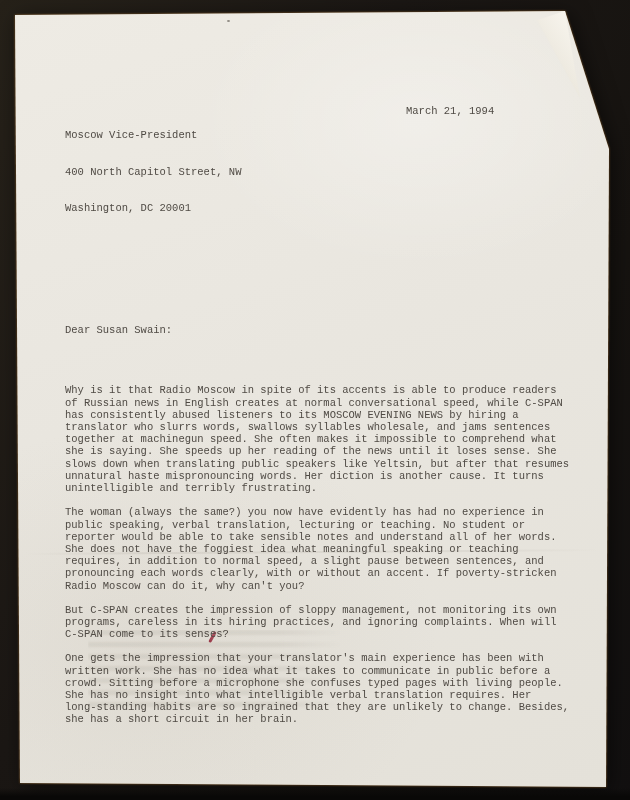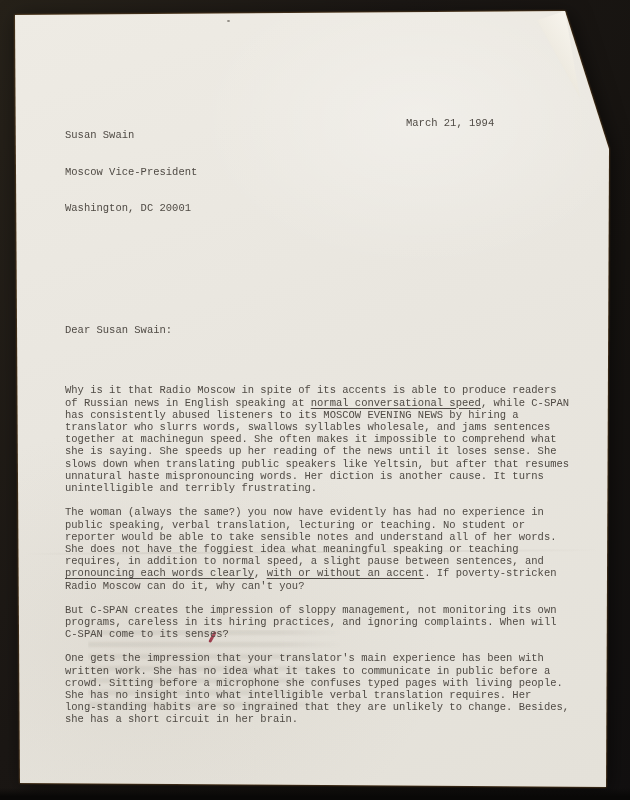--- a/index.html
+++ b/index.html
@@ -56,51 +56,51 @@
     border-radius:2px; background:linear-gradient(200deg,#b14a5b,#8f2738);
     transform:rotate(30deg); opacity:.9;
   }
 
   #letter{
     position:absolute; left:50px; top:57px; width:518px;
     font-size:10.5px; line-height:12.2px; color:#4f4a44;
     white-space:pre; letter-spacing:0;
   }
   #header-row{ position:relative; }
-  #letter-date{ position:absolute; left:341px; top:12px; }
+  #letter-date{ position:absolute; left:341px; top:0; }
   #salutation{ margin-top:36px; }
   #letter-body p{ margin:12px 0 0; }
-  .u{ text-decoration:underline; text-underline-offset:2px; text-decoration-thickness:1px; }
+  .u{ text-underline-offset:2px; text-decoration-thickness:1px; }
 </style>
 </head>
 <body>
 
 <div id="stage">
 
   <div class="paper-wrap">
     <div id="paper">
 
       <div id="speck"></div>
       <div id="crease"></div>
       <div id="bleed"></div>
       <div id="red-mark"></div>
 
       <div id="letter">
 
         <div id="header-row">
-          <div>Susan Swain</div>
           <div>Moscow Vice-President</div>
+          <div>400 North Capitol Street, NW</div>
           <div>Washington, DC 20001</div>
           <div id="letter-date">March 21, 1994</div>
         </div>
 
         <div id="salutation">Dear Susan Swain:</div>
 
         <div id="letter-body"><p><span>Why is it that Radio Moscow in spite of its accents is able to produce readers
-of Russian news in English speaking at </span><span class="u">normal conversational speed</span><span>, while C-SPAN
+of Russian news in English creates at </span><span class="u">normal conversational speed</span><span>, while C-SPAN
 has consistently abused listeners to its MOSCOW EVENING NEWS by hiring a
 translator who slurrs words, swallows syllables wholesale, and jams sentences
 together at machinegun speed. She often makes it impossible to comprehend what
 she is saying. She speeds up her reading of the news until it loses sense. She
 slows down when translating public speakers like Yeltsin, but after that resumes
 unnatural haste mispronouncing words. Her diction is another cause. It turns
 unintelligible and terribly frustrating.</span></p><p><span>The woman (always the same?) you now have evidently has had no experience in
 public speaking, verbal translation, lecturing or teaching. No student or
 reporter would be able to take sensible notes and understand all of her words.
 She does not have the foggiest idea what meaningful speaking or teaching

